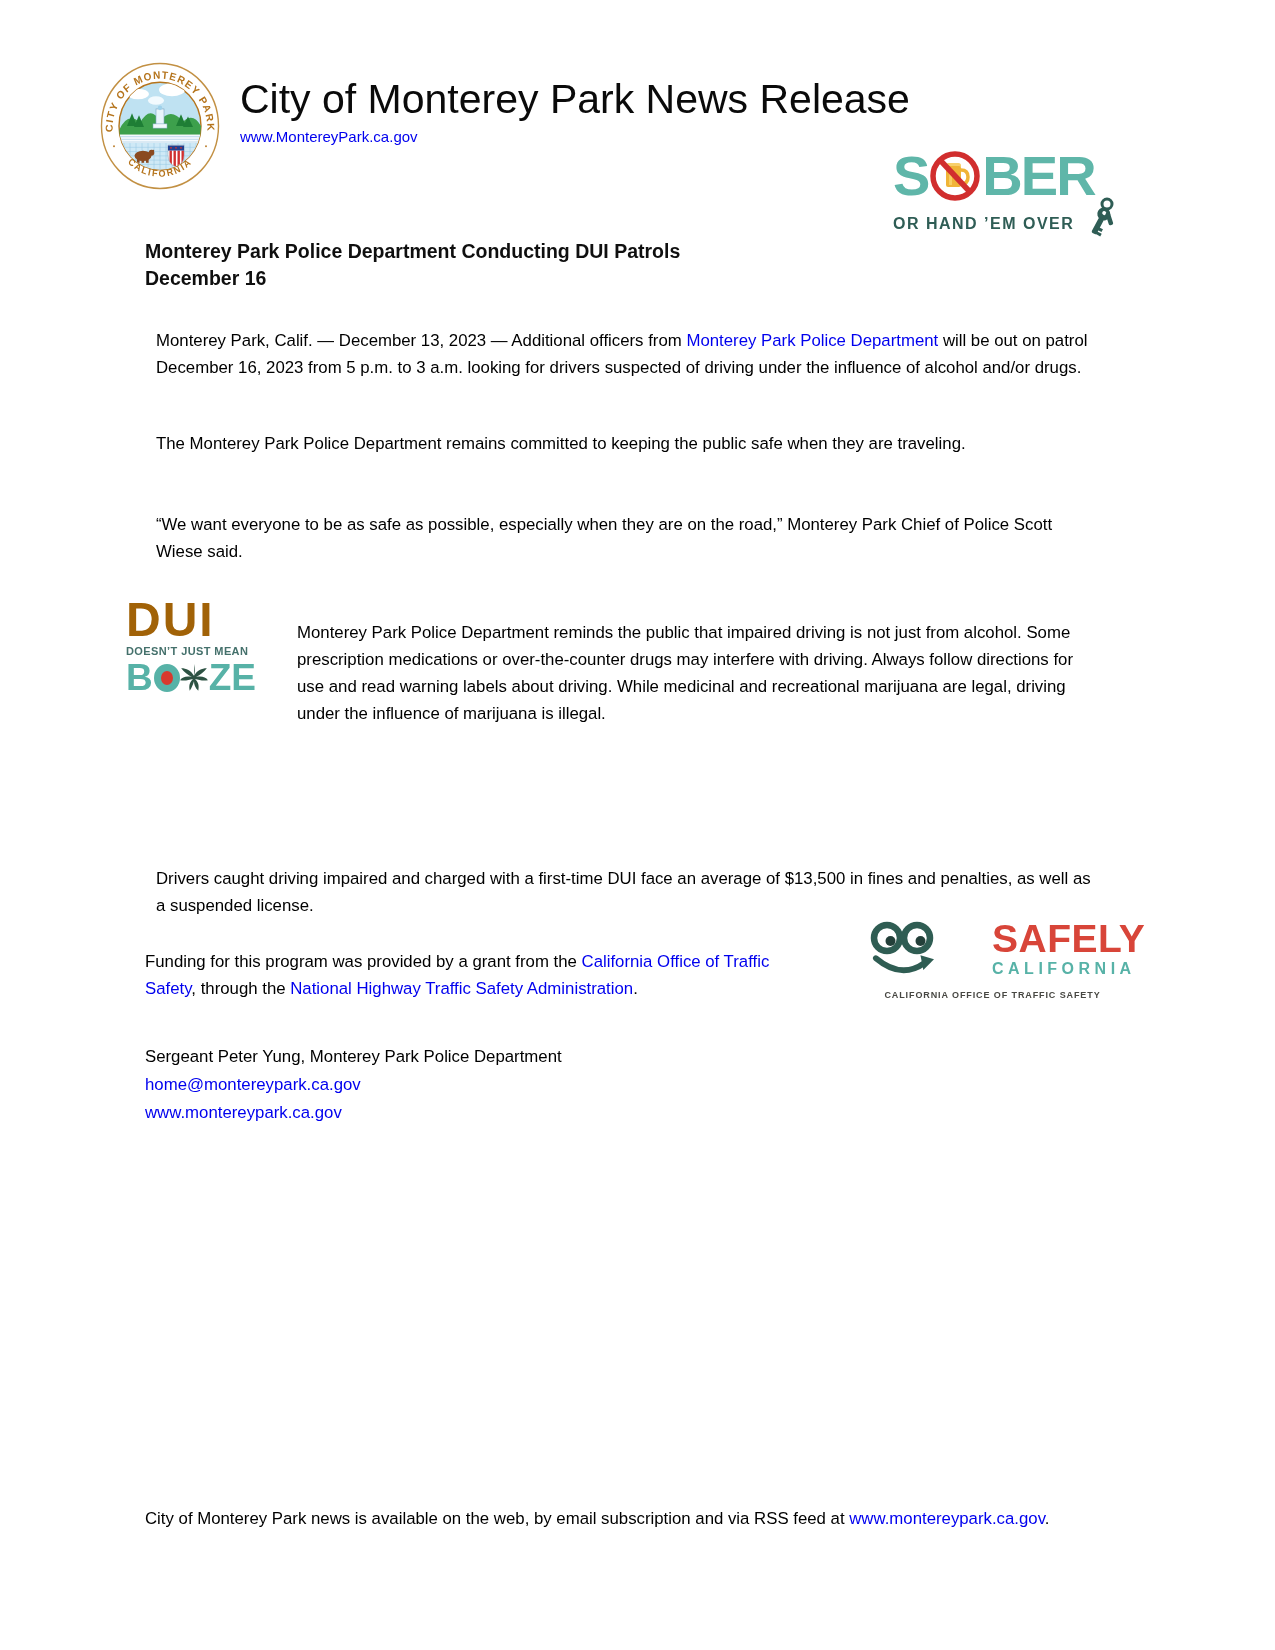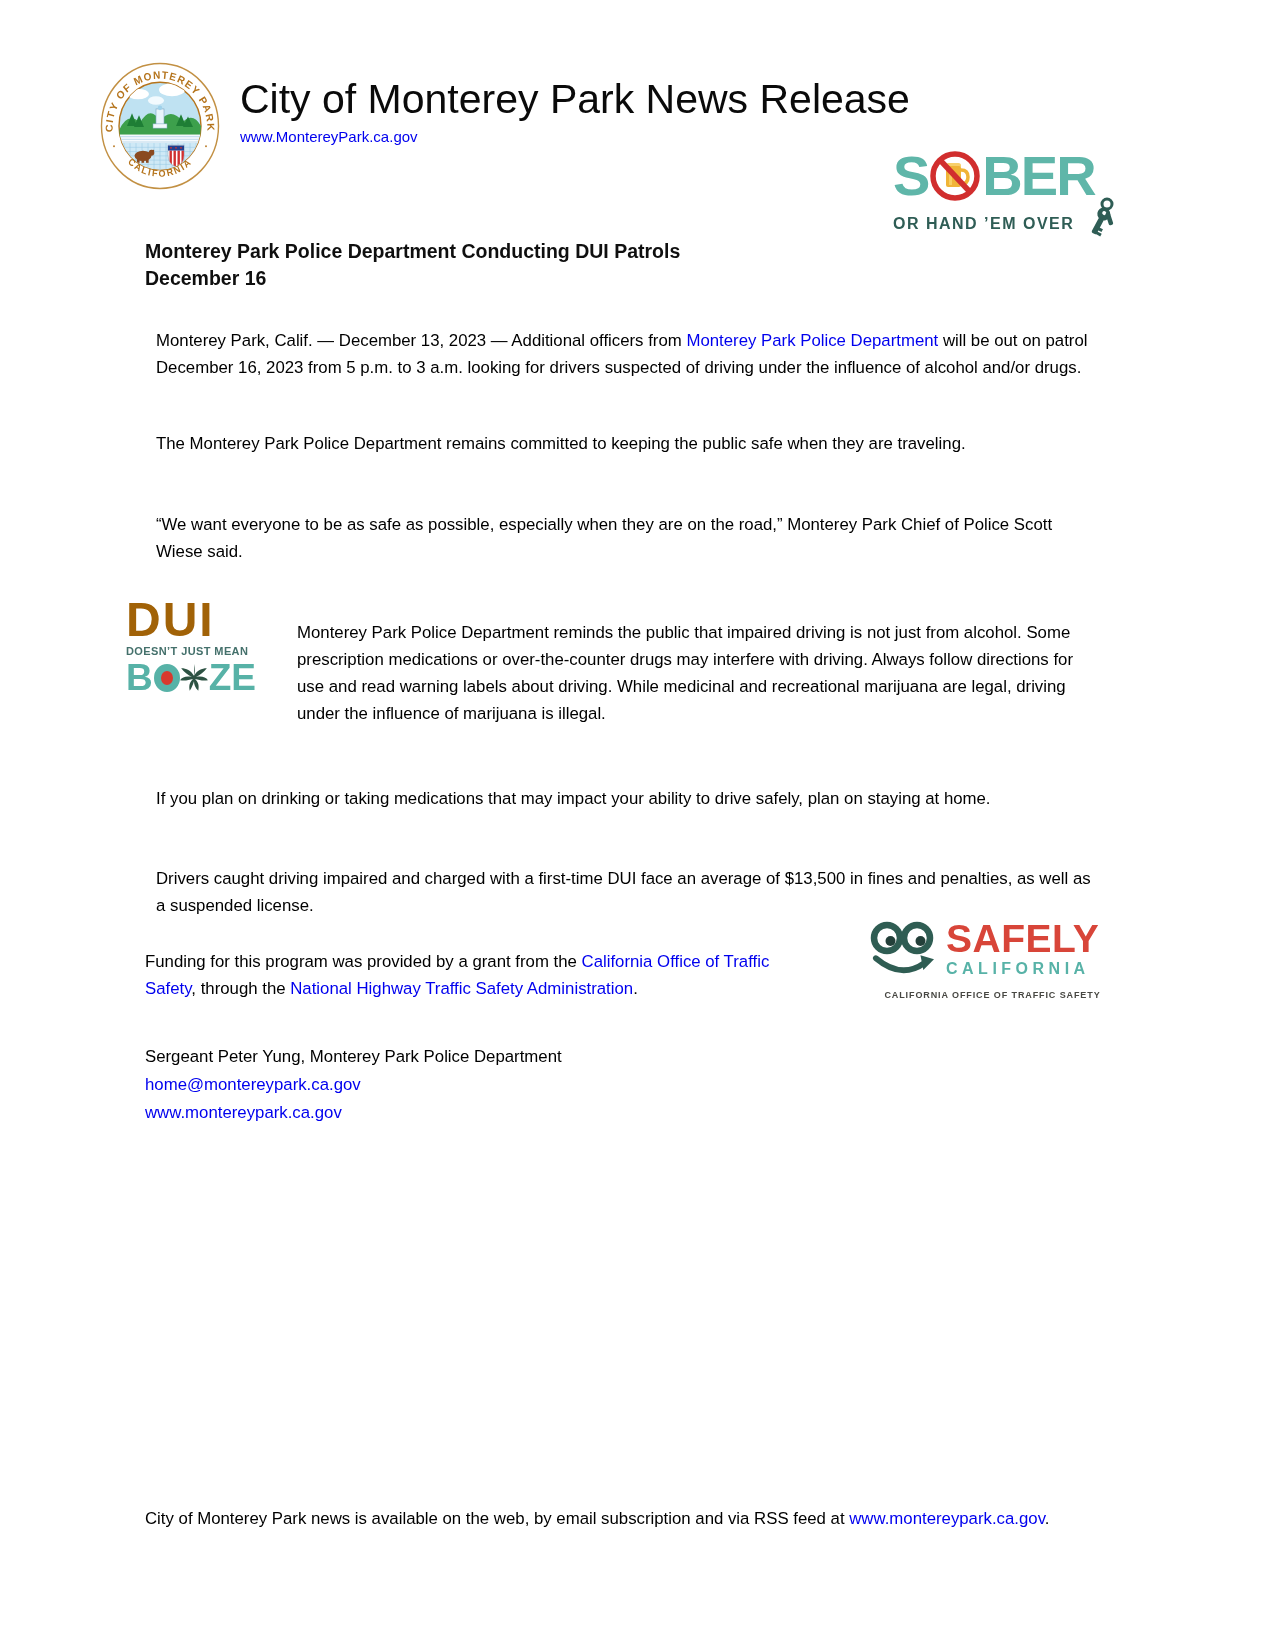--- a/index.html
+++ b/index.html
@@ -42,21 +42,21 @@
   .dui-tagline { font-size:11px; font-weight:bold; color:#44706b; letter-spacing:0.4px; margin-top:3px; white-space:nowrap; }
   .booze { display:flex; align-items:center; font-size:37px; font-weight:bold; color:#57b2a7; line-height:1; margin-top:2px; }
   .booze .o-pill { width:26px; height:28px; border:7px solid #57b2a7; border-radius:50%;
                    background:#d8392e; box-sizing:border-box; margin:0 1px; }
   .booze .leaf { width:30px; height:30px; margin:0 0 0 -2px; }
   .dui-text { position:absolute; left:297px; top:602px; width:778px; font-size:16.8px; line-height:27px; }
 
   
   .p-funding { position:absolute; left:145px; top:931px; width:625px; font-size:16.8px; line-height:27px; }
   .gosafely { position:absolute; left:870px; top:920px; width:245px; }
-  .gs-row { display:flex; align-items:center; }
+  .gs-row { display:flex; align-items:center;gap:46px; }
   .gs-face { width:72px; flex:0 0 auto; }
   .gs-glasses { width:66px; height:36px; display:block; }
   .gs-smile { width:62px; height:24px; display:block; margin:-2px 0 0 2px; }
   .gs-words { margin-left:4px; }
   .gs-safely { font-size:39px; font-weight:bold; color:#d84539; line-height:0.95; letter-spacing:0.5px; }
   .gs-california { font-size:16px; font-weight:bold; color:#57b2a7; letter-spacing:4.5px; margin-top:3px; }
   .gs-subtitle { font-size:9px; font-weight:bold; color:#474742; letter-spacing:0.9px;
                  margin-top:12px; text-align:center; white-space:nowrap; }
 
   
@@ -212,21 +212,20 @@
       <span class="o-pill"></span>
       <svg class="leaf" viewBox="0 0 28 28">
         <path fill="#2d5243" d="M14,1 C15,6 15,9 14,12 C17,7 21,5 26,5 C23,9 20,11 16,13 C21,12 25,13 27,16 C23,17 19,16 15,15 C18,18 19,21 18,26 C15,23 14,20 14,17 C13,20 12,23 10,26 C9,21 10,18 13,15 C9,16 5,17 1,16 C3,13 7,12 12,13 C8,11 5,9 2,5 C7,5 11,7 14,12 Z"></path>
       </svg>
       <span>ZE</span>
     </div>
   </div>
 
   <p class="dui-text">Monterey Park Police Department reminds the public that impaired driving is not just from alcohol. Some prescription medications or over-the-counter drugs may interfere with driving. Always follow directions for use and read warning labels about driving. While medicinal and recreational marijuana are legal, driving under the influence of marijuana is illegal.</p>
 
-  <p class="para p-home">If you plan on drinking or taking medications that may impact your ability to drive safely, plan on staying at home.</p>
 
   <p class="para p-fines">Drivers caught driving impaired and charged with a first-time DUI face an average of $13,500 in fines and penalties, as well as a suspended license.</p>
 
   <p class="p-funding"><span>Funding for this program was provided by a grant from the </span><a class="link">California Office of Traffic Safety</a><span>, through the </span><a class="link">National Highway Traffic Safety Administration</a><span>.</span></p>
 
   <div class="gosafely">
     <div class="gs-row">
       <div class="gs-face">
         <svg class="gs-glasses" viewBox="0 0 66 36">
           <circle cx="17" cy="18" r="13" fill="#ffffff" stroke="#2f5d53" stroke-width="6.5"></circle>

